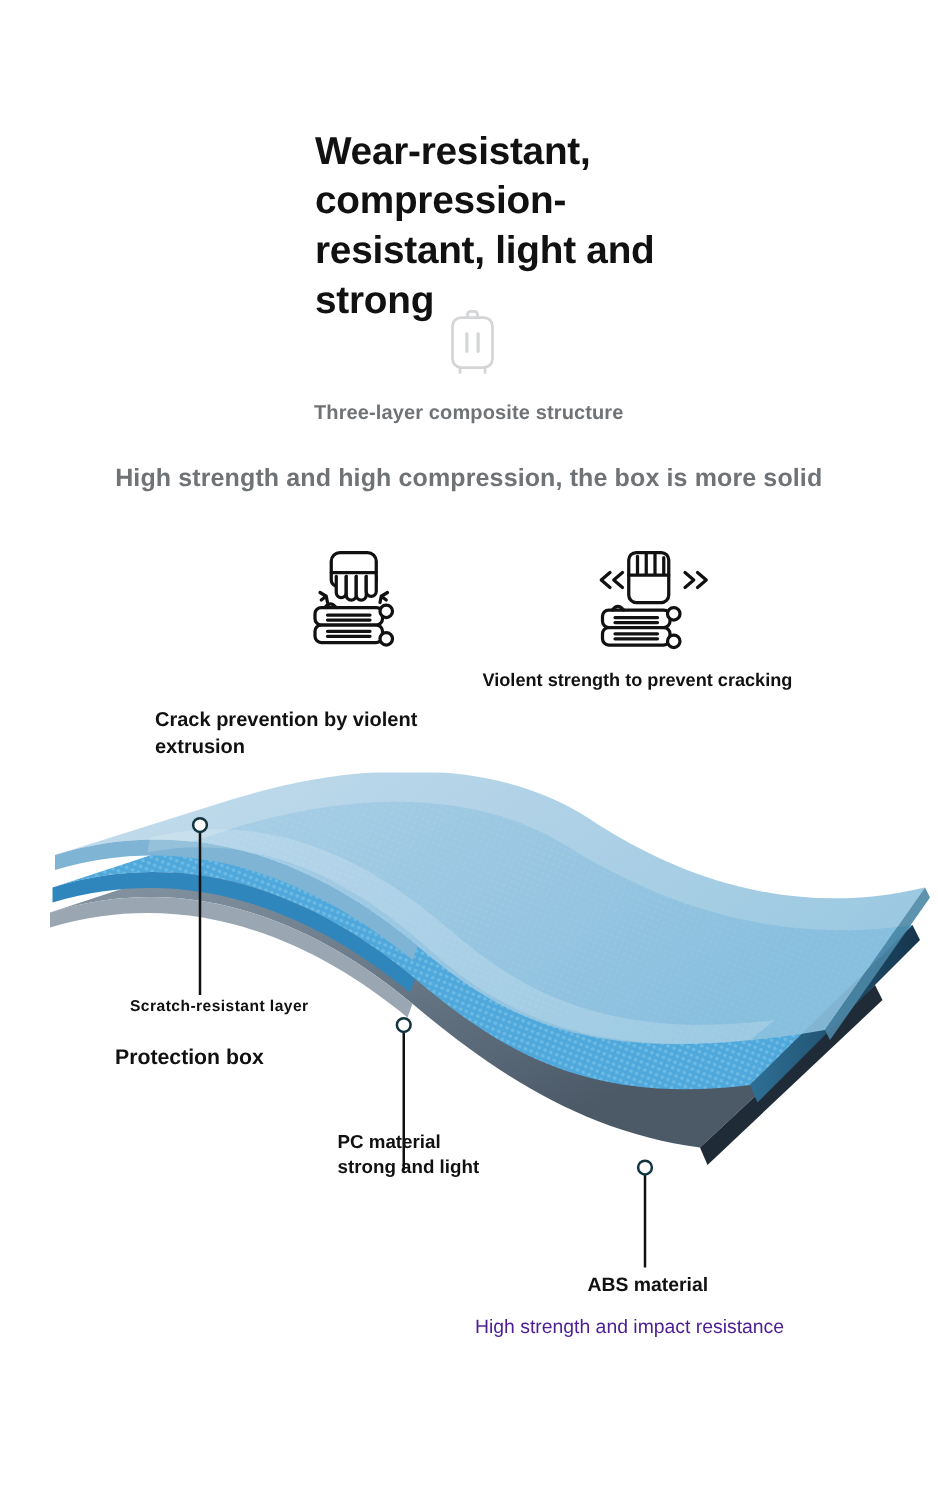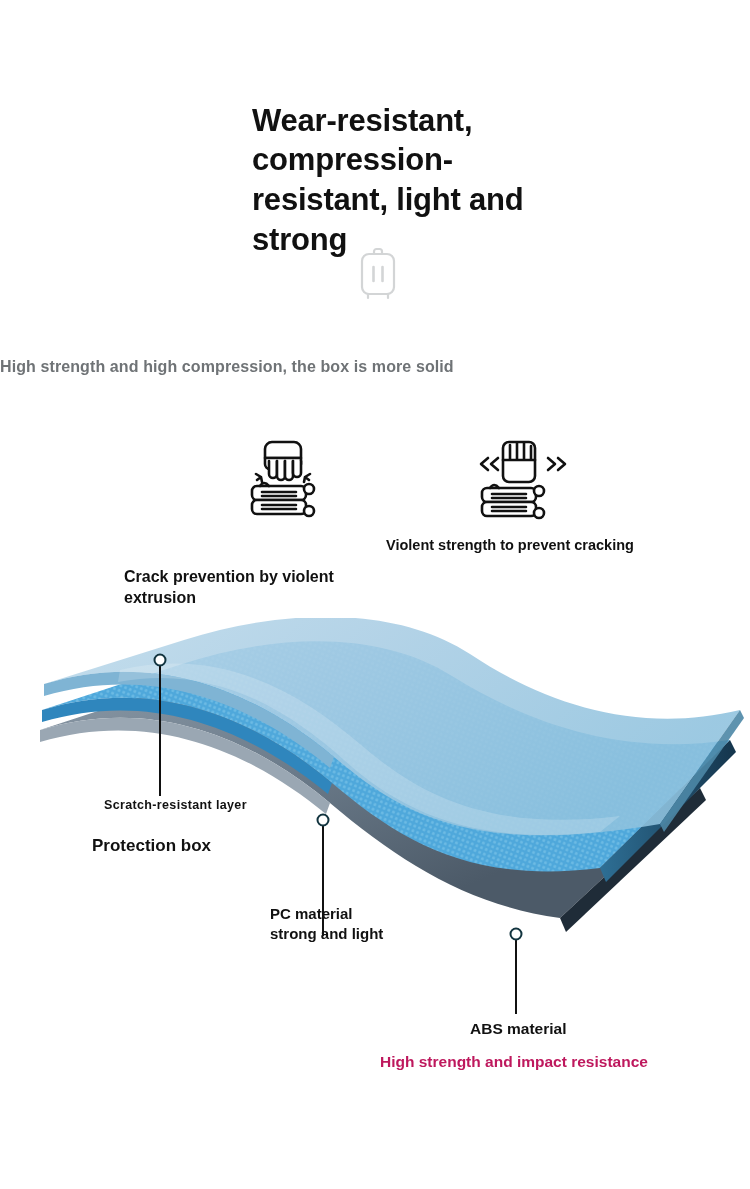--- a/index.html
+++ b/index.html
@@ -54,23 +54,24 @@
     width: 750px;
     text-align: center;
     font-size: 16px;
     font-weight: 700;
     color: #6f7376;
     letter-spacing: 0.1px;
   }
   .sub2 {
     position: absolute;
     left: 0;
-    top: 358px;
-    width: 750px;
-    font-size: 16px;
+    top: 372px;
+    width: 750px;
+    text-align: center;
+    font-size: 20px;
     font-weight: 700;
     color: #6f7376;
     letter-spacing: 0.1px;
   }
 
   
   .feature {
     position: absolute;
   }
   .feature-a { left: 208px; top: 428px; width: 170px; }
@@ -159,22 +160,22 @@
     left: 470px;
     top: 1020px;
     font-size: 15.5px;
     font-weight: 700;
     color: #111111;
   }
   .lbl-abs-desc {
     left: 380px;
     top: 1053px;
     font-size: 15.5px;
-    font-weight: 700;
-    color: #be185d;
+    font-weight: 400;
+    color: #4c1d95;
     text-align: right;
   }
 </style>
 </head>
 <body>
 
 <div class="page">
 
   <h1 class="headline">Wear-resistant, compression-resistant, light and strong</h1>
 
@@ -182,20 +183,21 @@
     <svg width="46" height="58" viewBox="0 0 46 58" fill="none">
       <path d="M19 8 V5.5 a2.5 2.5 0 0 1 2.5 -2.5 h3 A2.5 2.5 0 0 1 27 5.5 V8" stroke="#d3d5d6" stroke-width="2.2" stroke-linecap="round"></path>
       <rect x="7" y="8" width="32" height="40" rx="7" stroke="#d3d5d6" stroke-width="2.2" fill="none"></rect>
       <line x1="18.5" y1="21" x2="18.5" y2="35" stroke="#d3d5d6" stroke-width="2.6" stroke-linecap="round"></line>
       <line x1="27.5" y1="21" x2="27.5" y2="35" stroke="#d3d5d6" stroke-width="2.6" stroke-linecap="round"></line>
       <line x1="13" y1="48" x2="13" y2="52" stroke="#d3d5d6" stroke-width="2.2" stroke-linecap="round"></line>
       <line x1="33" y1="48" x2="33" y2="52" stroke="#d3d5d6" stroke-width="2.2" stroke-linecap="round"></line>
     </svg>
   </div>
 
+  <div class="sub1">Three-layer composite structure</div>
   <div class="sub2">High strength and high compression, the box is more solid</div>
 
   <div class="feature feature-a">
     <div class="feature-icon">
       <svg width="110" height="100" viewBox="0 0 110 100" fill="none" stroke="#111111" stroke-width="2.6" stroke-linecap="round" stroke-linejoin="round">
 
         <path d="M34 14 h22 a7 7 0 0 1 7 7 v9 h-36 v-9 a7 7 0 0 1 7 -7 z" fill="#fff"></path>
         <path d="M27 30 h36 v6 a5 5 0 0 1 -5 5 h-26 a5 5 0 0 1 -5 -5 z" fill="#fff"></path>
 
         <path d="M31 33 v13 a4 4 0 0 0 8 0 v-13" fill="#fff"></path>

